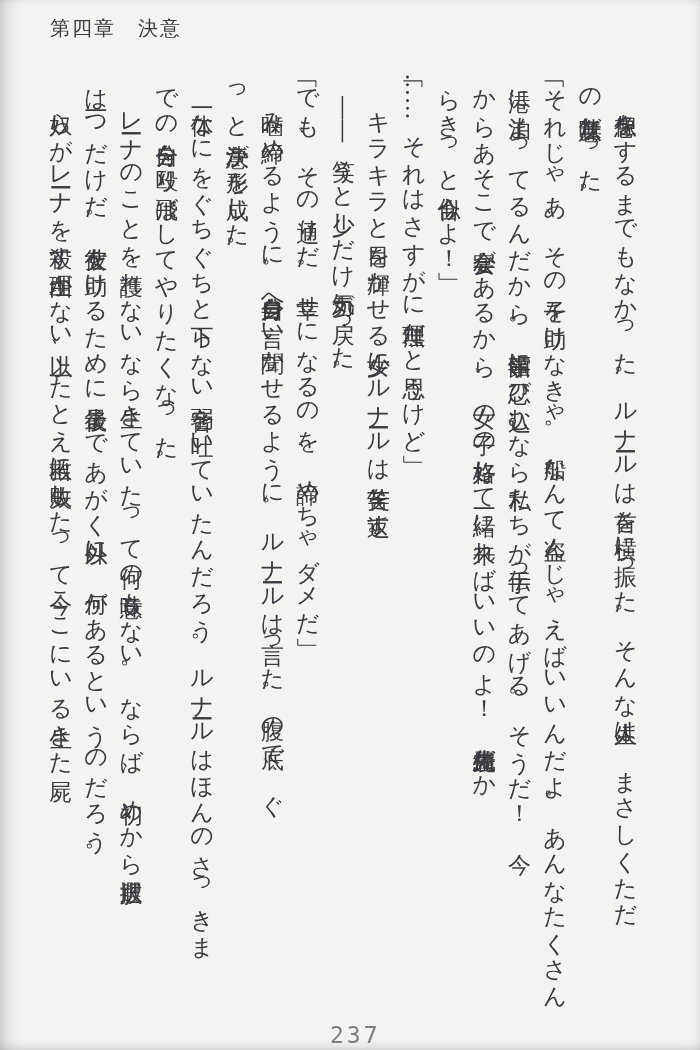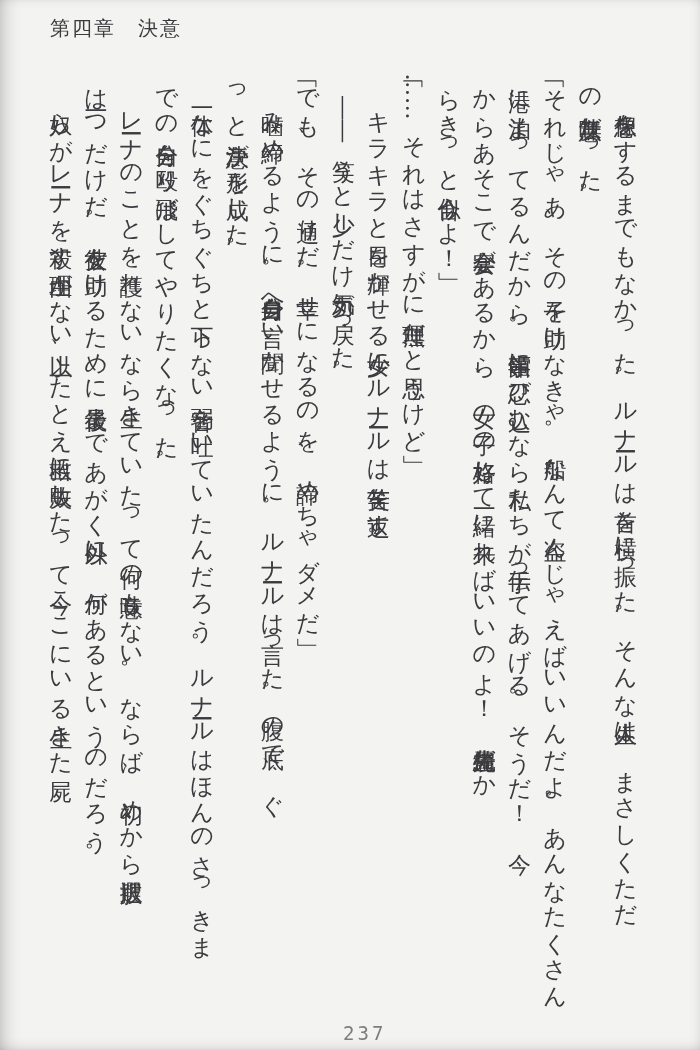--- a/index.html
+++ b/index.html
@@ -52,24 +52,23 @@
     white-space: nowrap;
   }
   #text-block .column.indent {
     text-indent: 1.02em;
   }
   .page-number {
     position: absolute;
     left: 330px;
     top: 1022px;
     font-family: "DejaVu Sans Mono", "Liberation Mono", monospace;
-    font-size: 19px;
+    font-size: 23px;
     letter-spacing: 3px;
     color: var(--pagenum);
-    margin-left: 13px;
   }
 </style>
 </head>
 <body>
 
 <div class="page">
   <div class="running-head">第四章　決意</div>
 
   <div id="text-block">
       <div class="column indent">想像をするまでもなかった。ルナールは首を横に振った。そんな人生は、まさしくただ</div>

